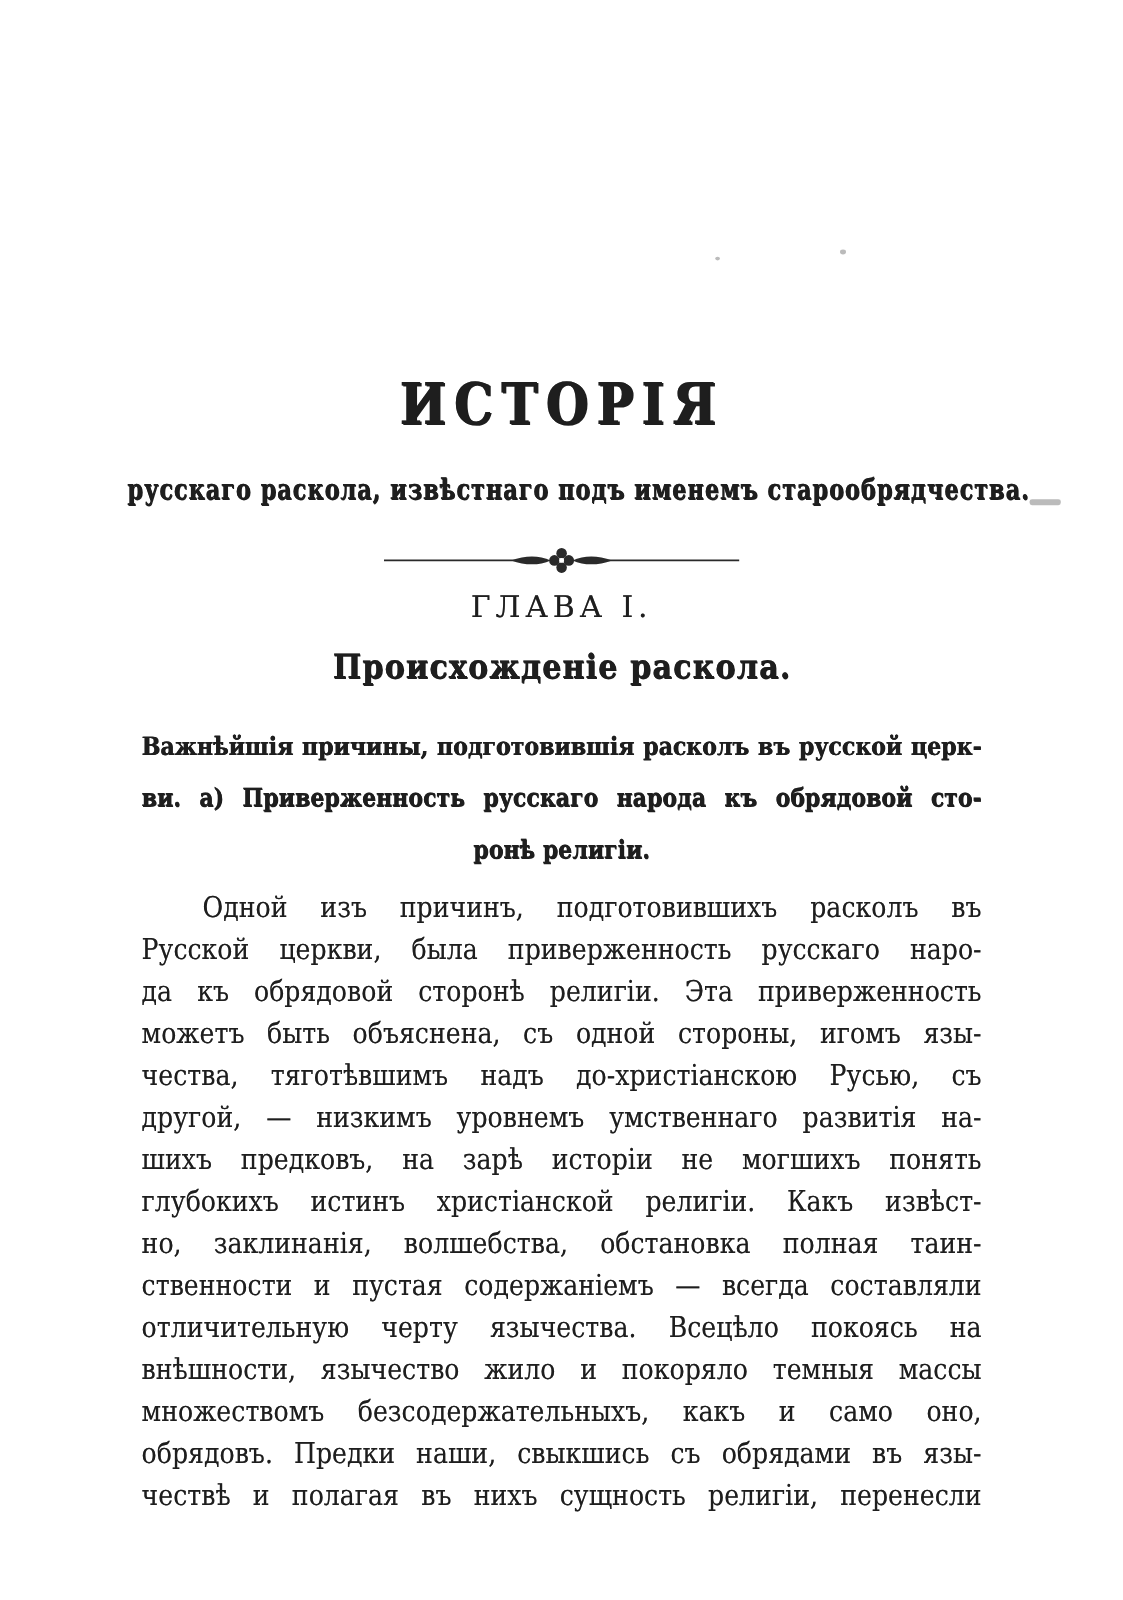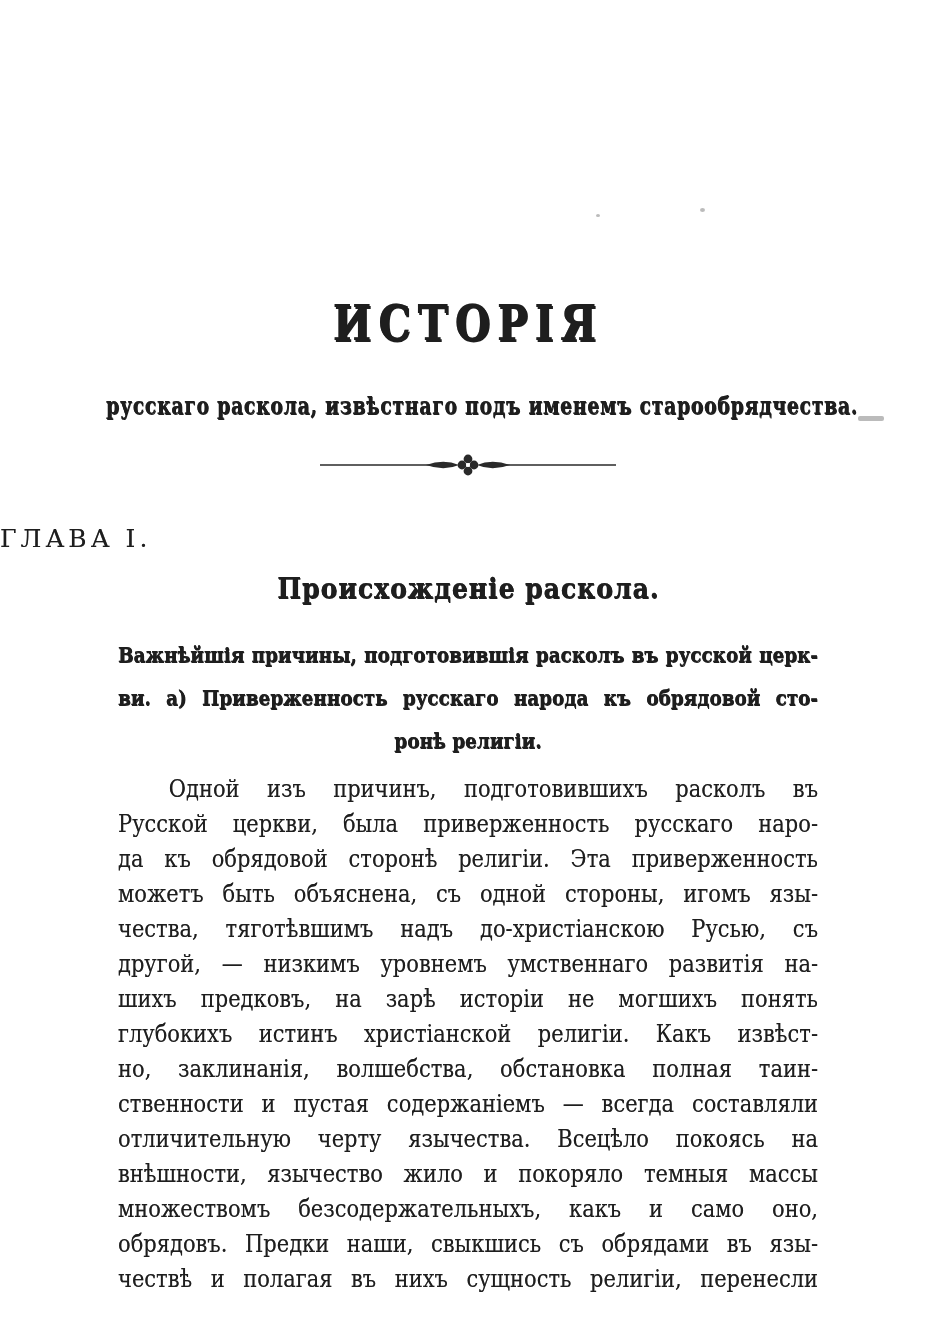--- a/index.html
+++ b/index.html
@@ -8,58 +8,58 @@
     width: 936px;
     height: 1333px;
     margin: 0 auto;
     background: #ffffff;
     color: #1e1e1e;
     font-family: "DejaVu Serif", "Liberation Serif", serif;
     overflow: hidden;
     text-shadow: 0 0 0.5px rgba(20,20,20,0.55);
   }
   .title-wrap {
-    margin: 2px;
+    margin: 16px;
     padding-top: 292px;
     text-align: center;
   }
   .title-text {
     display: inline-block;
     transform: scaleX(0.85);
     transform-origin: center;
     font-size: 48px;
     font-weight: bold;
     letter-spacing: 8px;
     line-height: 58px;
     text-shadow: 1.5px 1.5px 0 #1e1e1e, 0 0 0.5px rgba(20,20,20,0.55);
     white-space: nowrap;
   }
   .subtitle-wrap {
-    margin-top: 38px;
+    margin-top: 26px;
     text-align: right;
   }
   .subtitle-text {
     display: inline-block;
     transform: scaleX(0.78);
     transform-origin: center;
     font-size: 24px;
     font-weight: bold;
     letter-spacing: 1px;
     line-height: 32px;
     white-space: nowrap;
     text-shadow: 0.8px 0.8px 0 #1e1e1e, 0 0 0.5px rgba(20,20,20,0.55);
   }
   .divider {
     margin-top: 32px;
     text-align: center;
     line-height: 0;
   }
   .chapter {
-    margin-top: 48px;
-    text-align: left;
+    margin-top: 13px;
+    text-align: center;
     font-size: 25px;
     letter-spacing: 4px;
     line-height: 30px;
   }
   .section-wrap {
     margin-top: 17px;
     text-align: center;
   }
   .section-text {
     display: inline-block;

